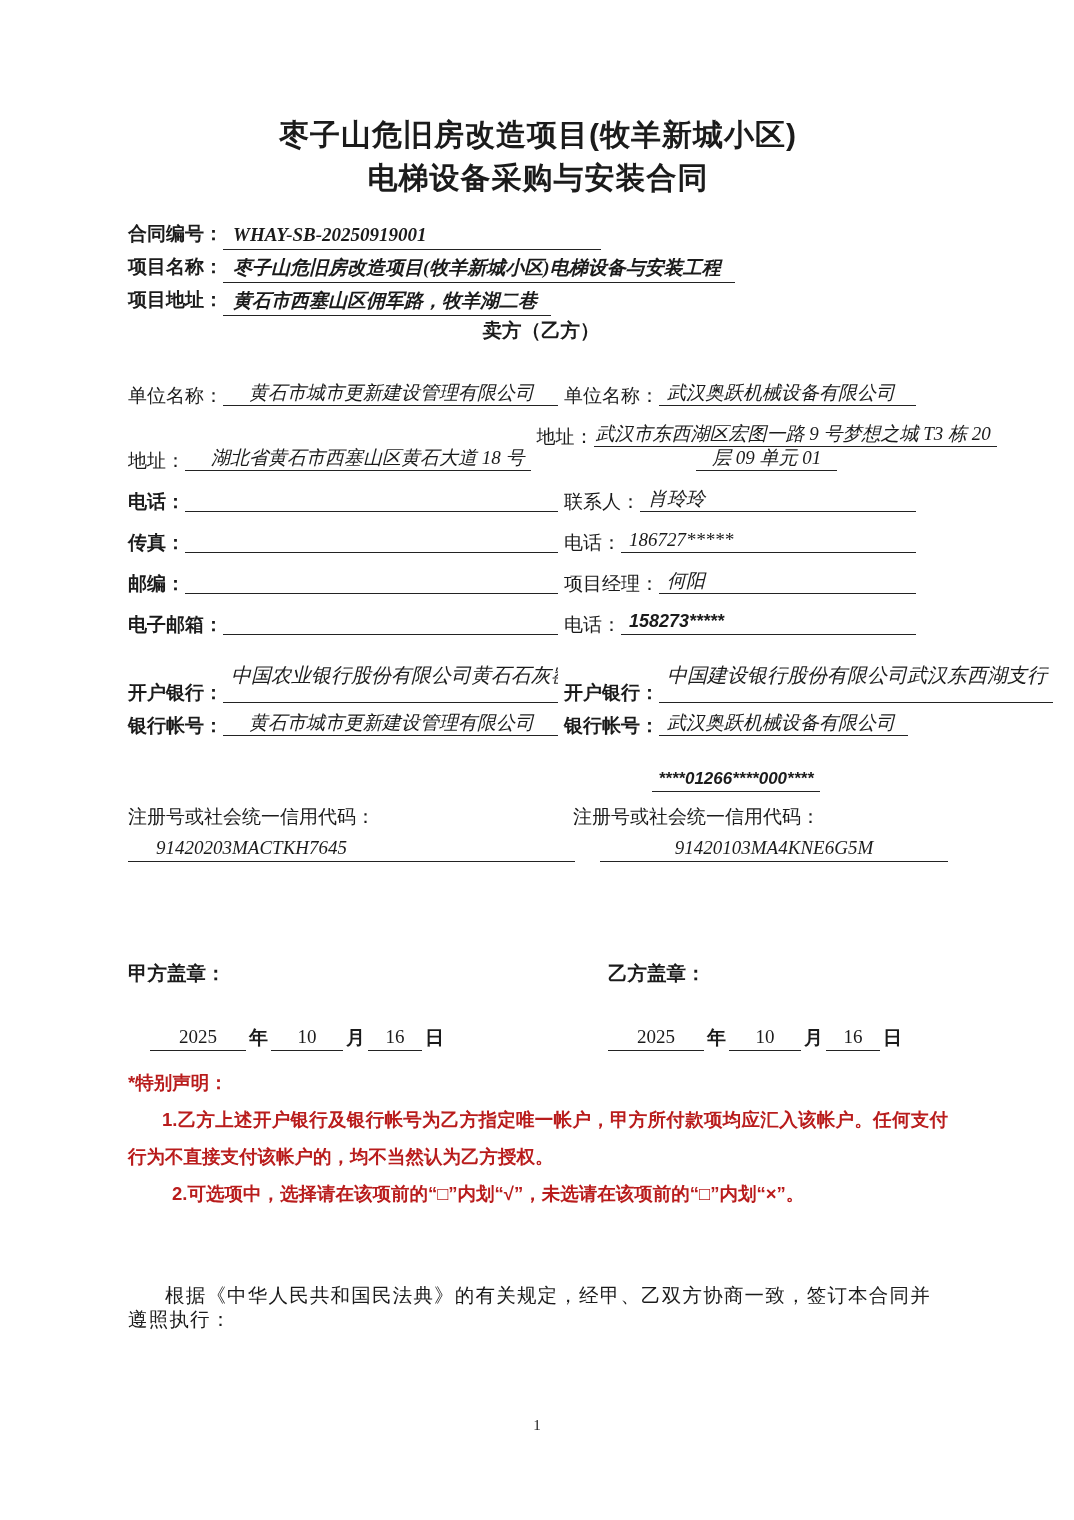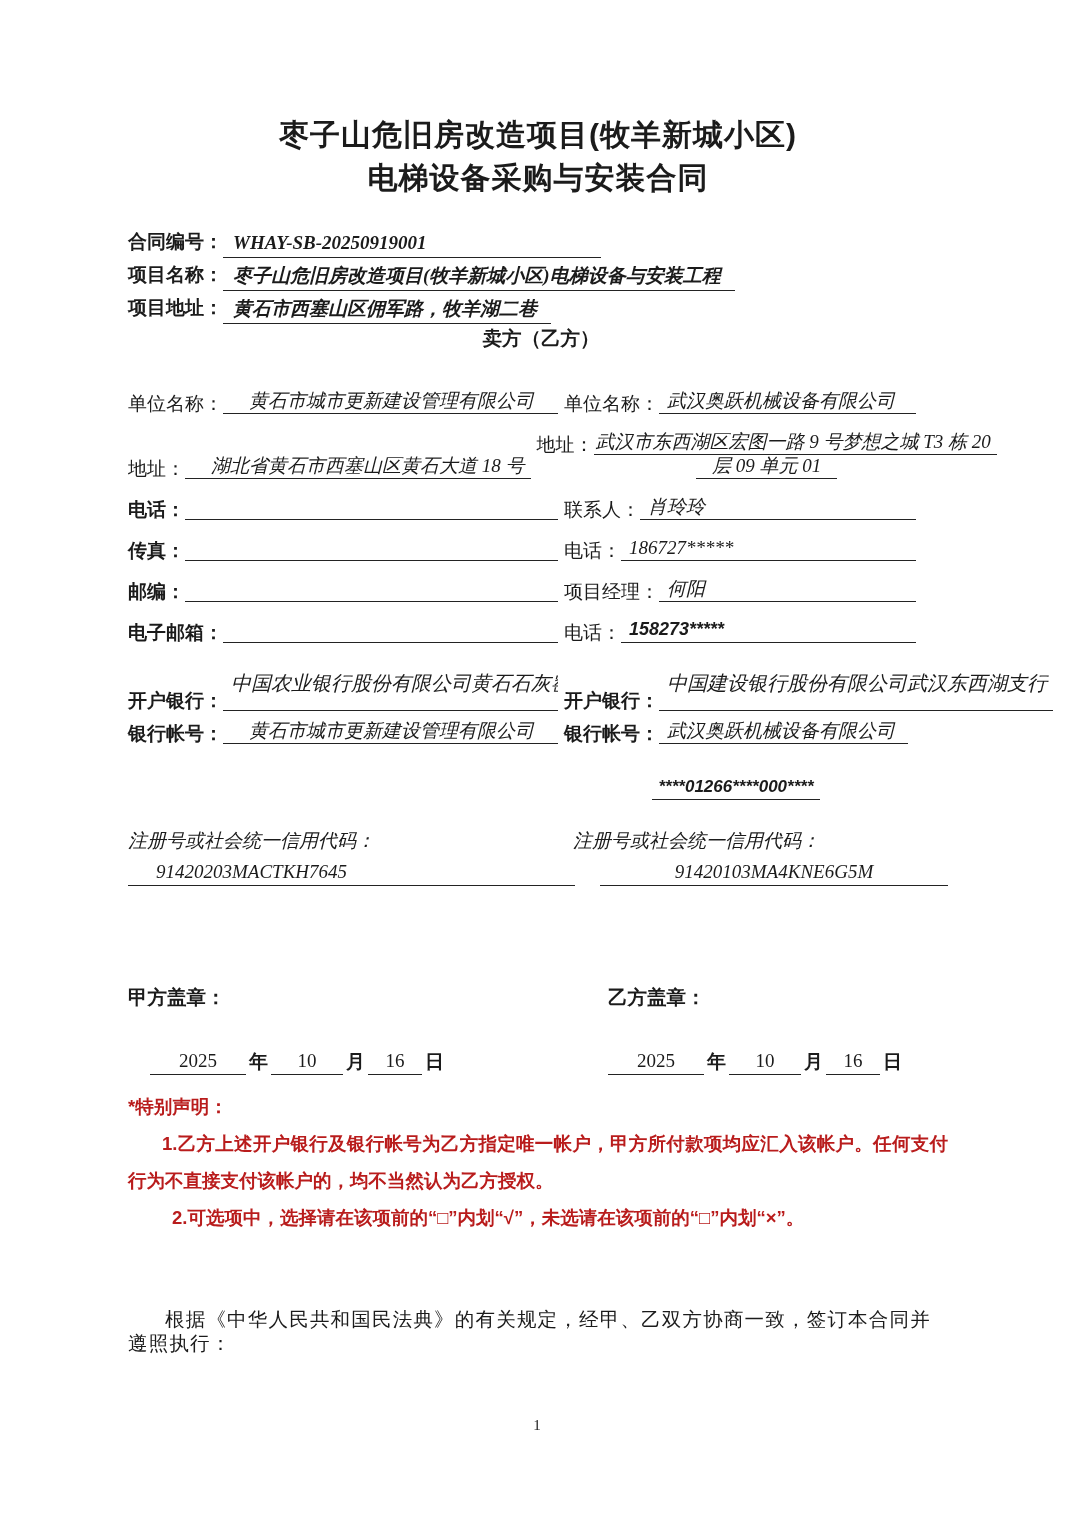--- a/index.html
+++ b/index.html
@@ -21,21 +21,21 @@
   .title-block { margin-top: 113px; text-align: center; }
   .title-line {
     font-family: "Liberation Sans", sans-serif;
     font-weight: bold;
     font-size: 30px;
     line-height: 43px;
     letter-spacing: 1px;
   }
 
   
-  .meta-block { margin-top: 26px; }
+  .meta-block { margin-top: 18px; }
   .meta-row { display: flex; align-items: flex-end; line-height: 33px; }
   .meta-label {
     font-family: "Liberation Sans", sans-serif;
     font-weight: bold;
     white-space: nowrap;
   }
   .uline { border-bottom: 1.6px solid #232323; font-style: italic; }
   .meta-value {
     font-weight: 600;
     line-height: 27px;
@@ -78,21 +78,21 @@
 
   
   .masked-row { margin-top: 31px; margin-left: 436px; text-align: center; padding-right: 40px; }
   .masked-account {
     font-family: "Liberation Sans", sans-serif;
     font-weight: bold;
     font-size: 17px;
     padding: 0 6px 2px;
     display: inline-block;
   }
-  .reg-label-row { display: flex; margin-top: 30px; line-height: 22px; font-style: italic; }
+  .reg-label-row { display: flex; margin-top: 14px; line-height: 22px; }
   .reg-label-row .cell-r { padding-left: 9px; }
   .reg-value-row { display: flex; margin-top: 9px; line-height: 22px; }
   .reg-value-l { width: 447px; padding: 0 6px 2px 28px; }
   .reg-value-r { flex: 1; margin-left: 25px; text-align: center; padding: 0 6px 2px; }
 
   
   .stamp-row { display: flex; margin-top: 100px; line-height: 22px; }
   .stamp-label { font-family: "Liberation Sans", sans-serif; font-weight: bold; font-size: 19.5px; }
   .stamp-cell-l { width: 430px; }
   .stamp-cell-r { flex: 1; margin-left: 6px; padding-left: 44px; }

